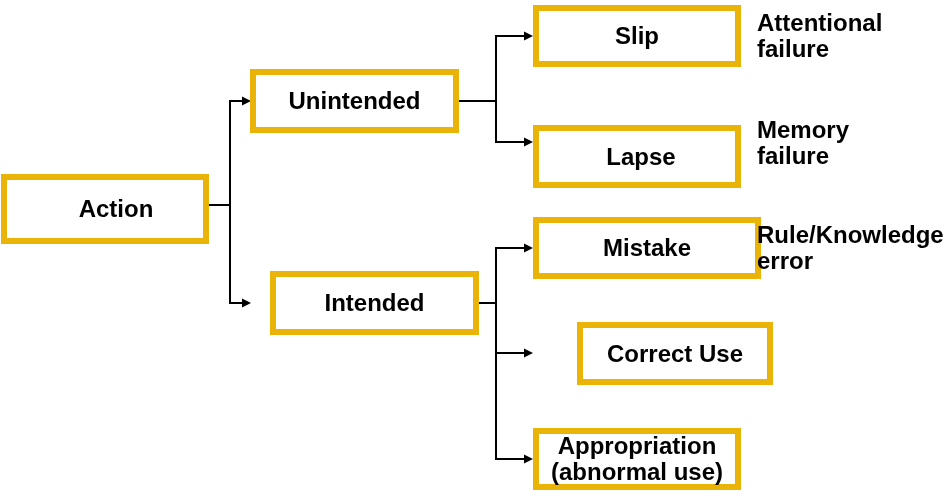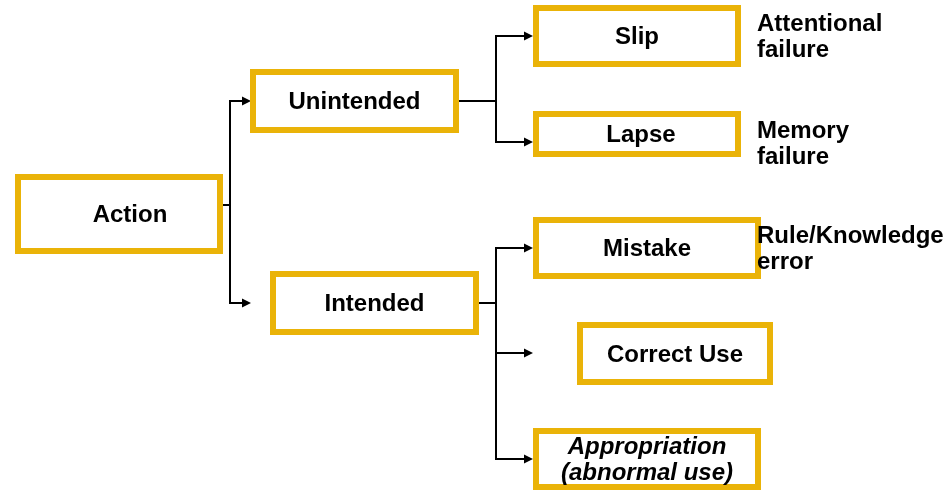--- a/index.html
+++ b/index.html
@@ -53,28 +53,28 @@
     flex-direction: column;
     justify-content: center;
     text-align: left;
     font-weight: 700;
     font-size: 24px;
     line-height: 26px;
     white-space: normal;
     overflow: visible;
   }
   
-  .n-action        { left: 15px;   top: 174px; width: 208px; height: 80px; padding-left: 22px; }
+  .n-action        { left: 1px;   top: 174px; width: 208px; height: 70px; padding-left: 22px; }
   .n-unintended    { left: 250px; top: 69px;  width: 209px; height: 64px; }
   .n-intended      { left: 250px; top: 271px; width: 209px; height: 64px; margin-left: 20px; }
   .n-slip          { left: 533px; top: 5px;   width: 208px; height: 62px; }
-  .n-lapse         { left: 533px; top: 111px; width: 208px; height: 46px; padding-left: 8px; }
+  .n-lapse         { left: 533px; top: 125px; width: 208px; height: 63px; padding-left: 8px; }
   .n-mistake       { left: 533px; top: 217px; width: 228px; height: 62px; }
   .n-correct-use   { left: 533px; top: 322px; width: 196px; height: 63px; margin-left: 44px; }
-  .n-appropriation { left: 533px; top: 428px; width: 228px; height: 62px; font-style: italic; }
+  .n-appropriation { left: 533px; top: 428px; width: 208px; height: 62px; }
   
   .a-slip    { top: 5px;   height: 62px; }
   .a-lapse   { top: 111px; height: 63px; }
   .a-mistake { top: 217px; height: 62px; }
 </style>
 </head>
 <body>
 
 <div id="canvas">
 

